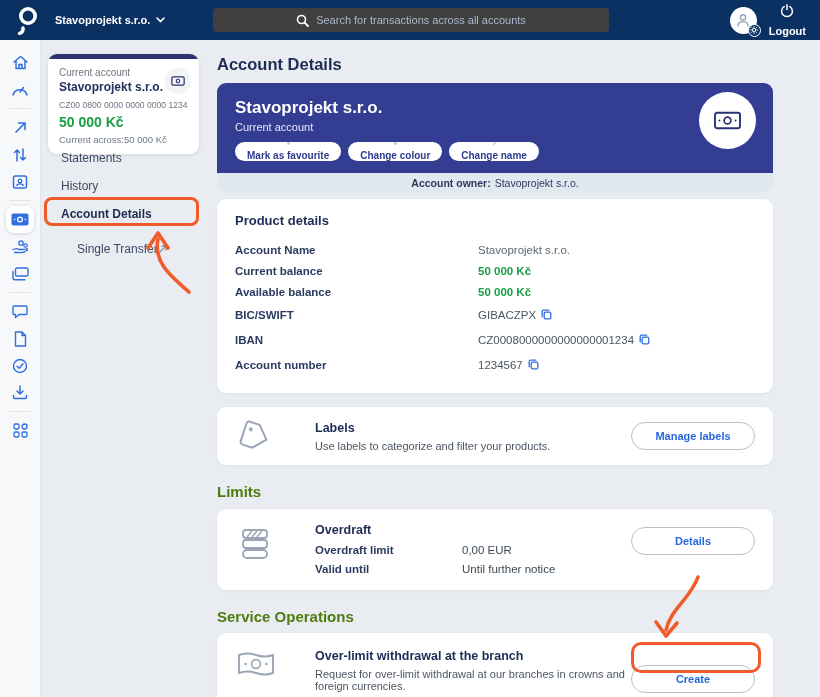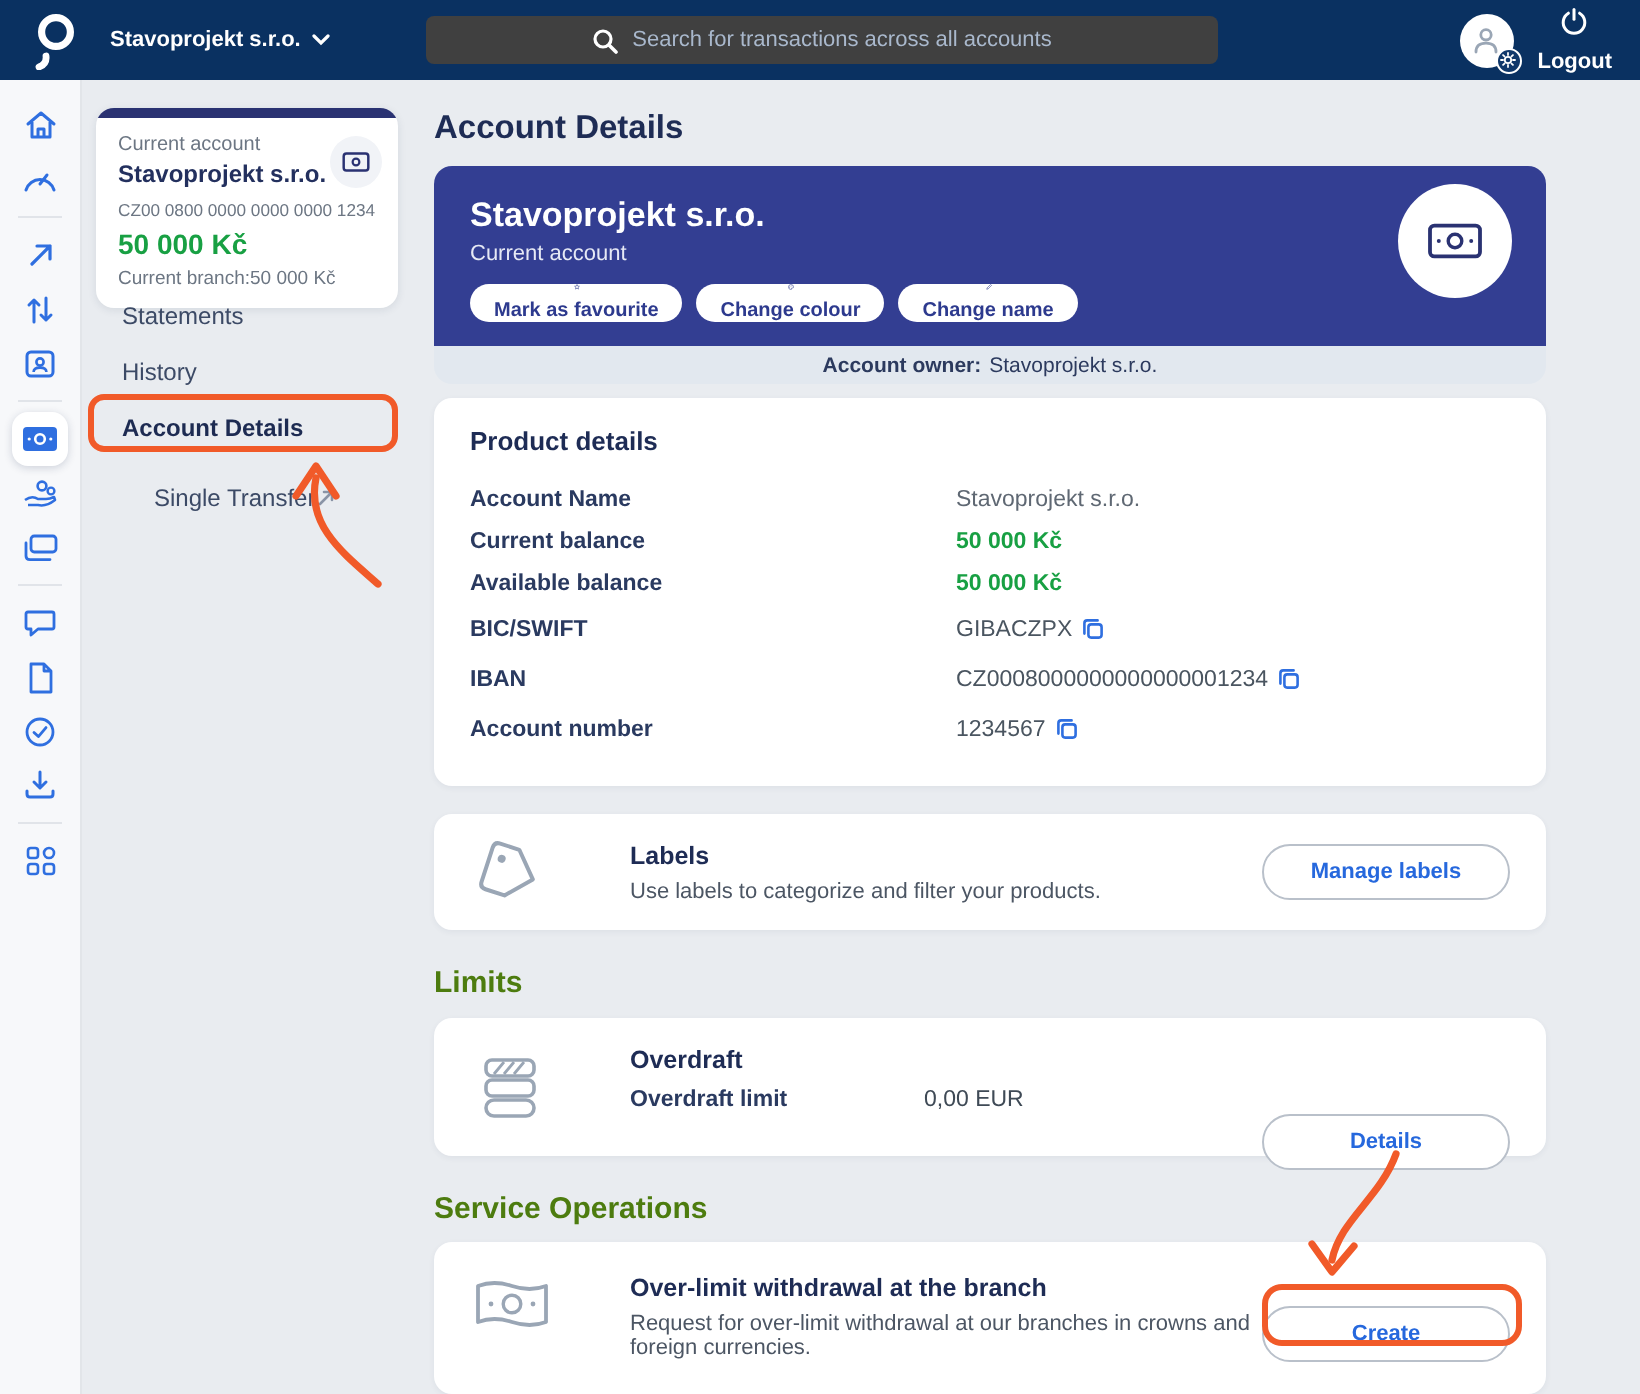--- a/index.html
+++ b/index.html
@@ -69,21 +69,21 @@
   .card-h { font-size:12.5px; font-weight:bold; color:#1e2c55; }
   .card-desc { font-size:11px; color:#4c5664; margin-top:5px; }
   .pill-btn { flex:0 0 auto; width:124px; height:28px; background:#fff; border:1px solid #b9c0ca; border-radius:14px; font-family:inherit; font-size:11px; font-weight:bold; color:#2668dd; cursor:pointer; }
 
   .section-title { margin-top:18px; font-size:15px; font-weight:bold; color:#4d7c0f; }
   .limits-card { margin-top:9px; padding:14px 18px 15px; display:flex; align-items:flex-start; position:relative; }
   .ld-rows { flex:1; }
   .ld-row { display:flex; margin-top:7px; }
   .ld-label { flex:0 0 147px; font-size:11.5px; font-weight:bold; color:#2a3a60; }
   .ld-value { font-size:11.5px; color:#3f4a56; }
-  .limits-card .pill-btn { position:absolute; right:18px; top:48px; }
+  .limits-card .pill-btn { position:absolute; right:18px; top:18px; }
 
   .svc-card { margin-top:8px; padding:16px 18px; display:flex; align-items:flex-start; position:relative; height:76px; }
   .svc-text { flex:1; max-width:315px; }
   .svc-card .pill-btn { position:absolute; right:18px; top:32px; }
 
   
   .annot-box { position:absolute; border:3px solid #f15a29; z-index:40; pointer-events:none; }
   .annot-box.sidebar-box { left:44px; top:197px; width:155px; height:29px; border-radius:8px; }
   .annot-box.create-box { left:631px; top:642px; width:130px; height:31px; border-radius:10px; }
   .annot-svg { position:absolute; left:0; top:0; width:820px; height:697px; z-index:41; pointer-events:none; }
@@ -235,21 +235,21 @@
       <div class="acct-type">Current account</div>
       <div class="acct-name">Stavoprojekt s.r.o.</div>
       <div class="acct-icon-circle">
         <svg width="14" height="10" viewBox="0 0 18 13">
           <rect x="1" y="1" width="16" height="11" rx="1.8" fill="none" stroke="#2a3272" stroke-width="1.6"></rect>
           <circle cx="9" cy="6.5" r="2.2" fill="none" stroke="#2a3272" stroke-width="1.4"></circle>
         </svg>
       </div>
       <div class="acct-iban">CZ00 0800 0000 0000 0000 1234</div>
       <div class="acct-balance">50 000 Kč</div>
-      <div class="acct-caption"><span>Current branch:</span><span>50 000 Kč</span></div>
+      <div class="acct-caption"><span>Current across:</span><span>50 000 Kč</span></div>
     </div>
   </div>
   <div class="menu">
     <div class="menu-item">
         <span>Statements</span>
       </div>
     <div class="menu-item">
         <span>History</span>
       </div>
     <div class="menu-item active">
@@ -391,20 +391,24 @@
           <rect x="8" y="17" width="24" height="8" rx="3" fill="none" stroke="#9aa6b5" stroke-width="1.8"></rect>
           <rect x="8" y="27" width="24" height="8" rx="4" fill="none" stroke="#9aa6b5" stroke-width="1.8"></rect>
         </svg>
       </div>
       <div class="ld-rows">
         <div class="card-h">Overdraft</div>
         <div class="ld-row">
           <div class="ld-label">Overdraft limit</div>
           <div class="ld-value">0,00 EUR</div>
         </div>
+        <div class="ld-row">
+          <div class="ld-label">Valid until</div>
+          <div class="ld-value">Until further notice</div>
+        </div>
       </div>
       <button class="pill-btn">Details</button>
     </div>
 
     <div class="section-title">Service Operations</div>
     <div class="card svc-card">
       <div class="icon-slot">
         <svg width="42" height="30" viewBox="0 0 42 30">
           <path d="M4 6 Q12 3 21 6 Q30 9 38 6 V24 Q30 27 21 24 Q12 21 4 24 Z" fill="none" stroke="#9aa6b5" stroke-width="1.9" stroke-linejoin="round"></path>
           <circle cx="21" cy="15" r="4.4" fill="none" stroke="#9aa6b5" stroke-width="1.7"></circle>

